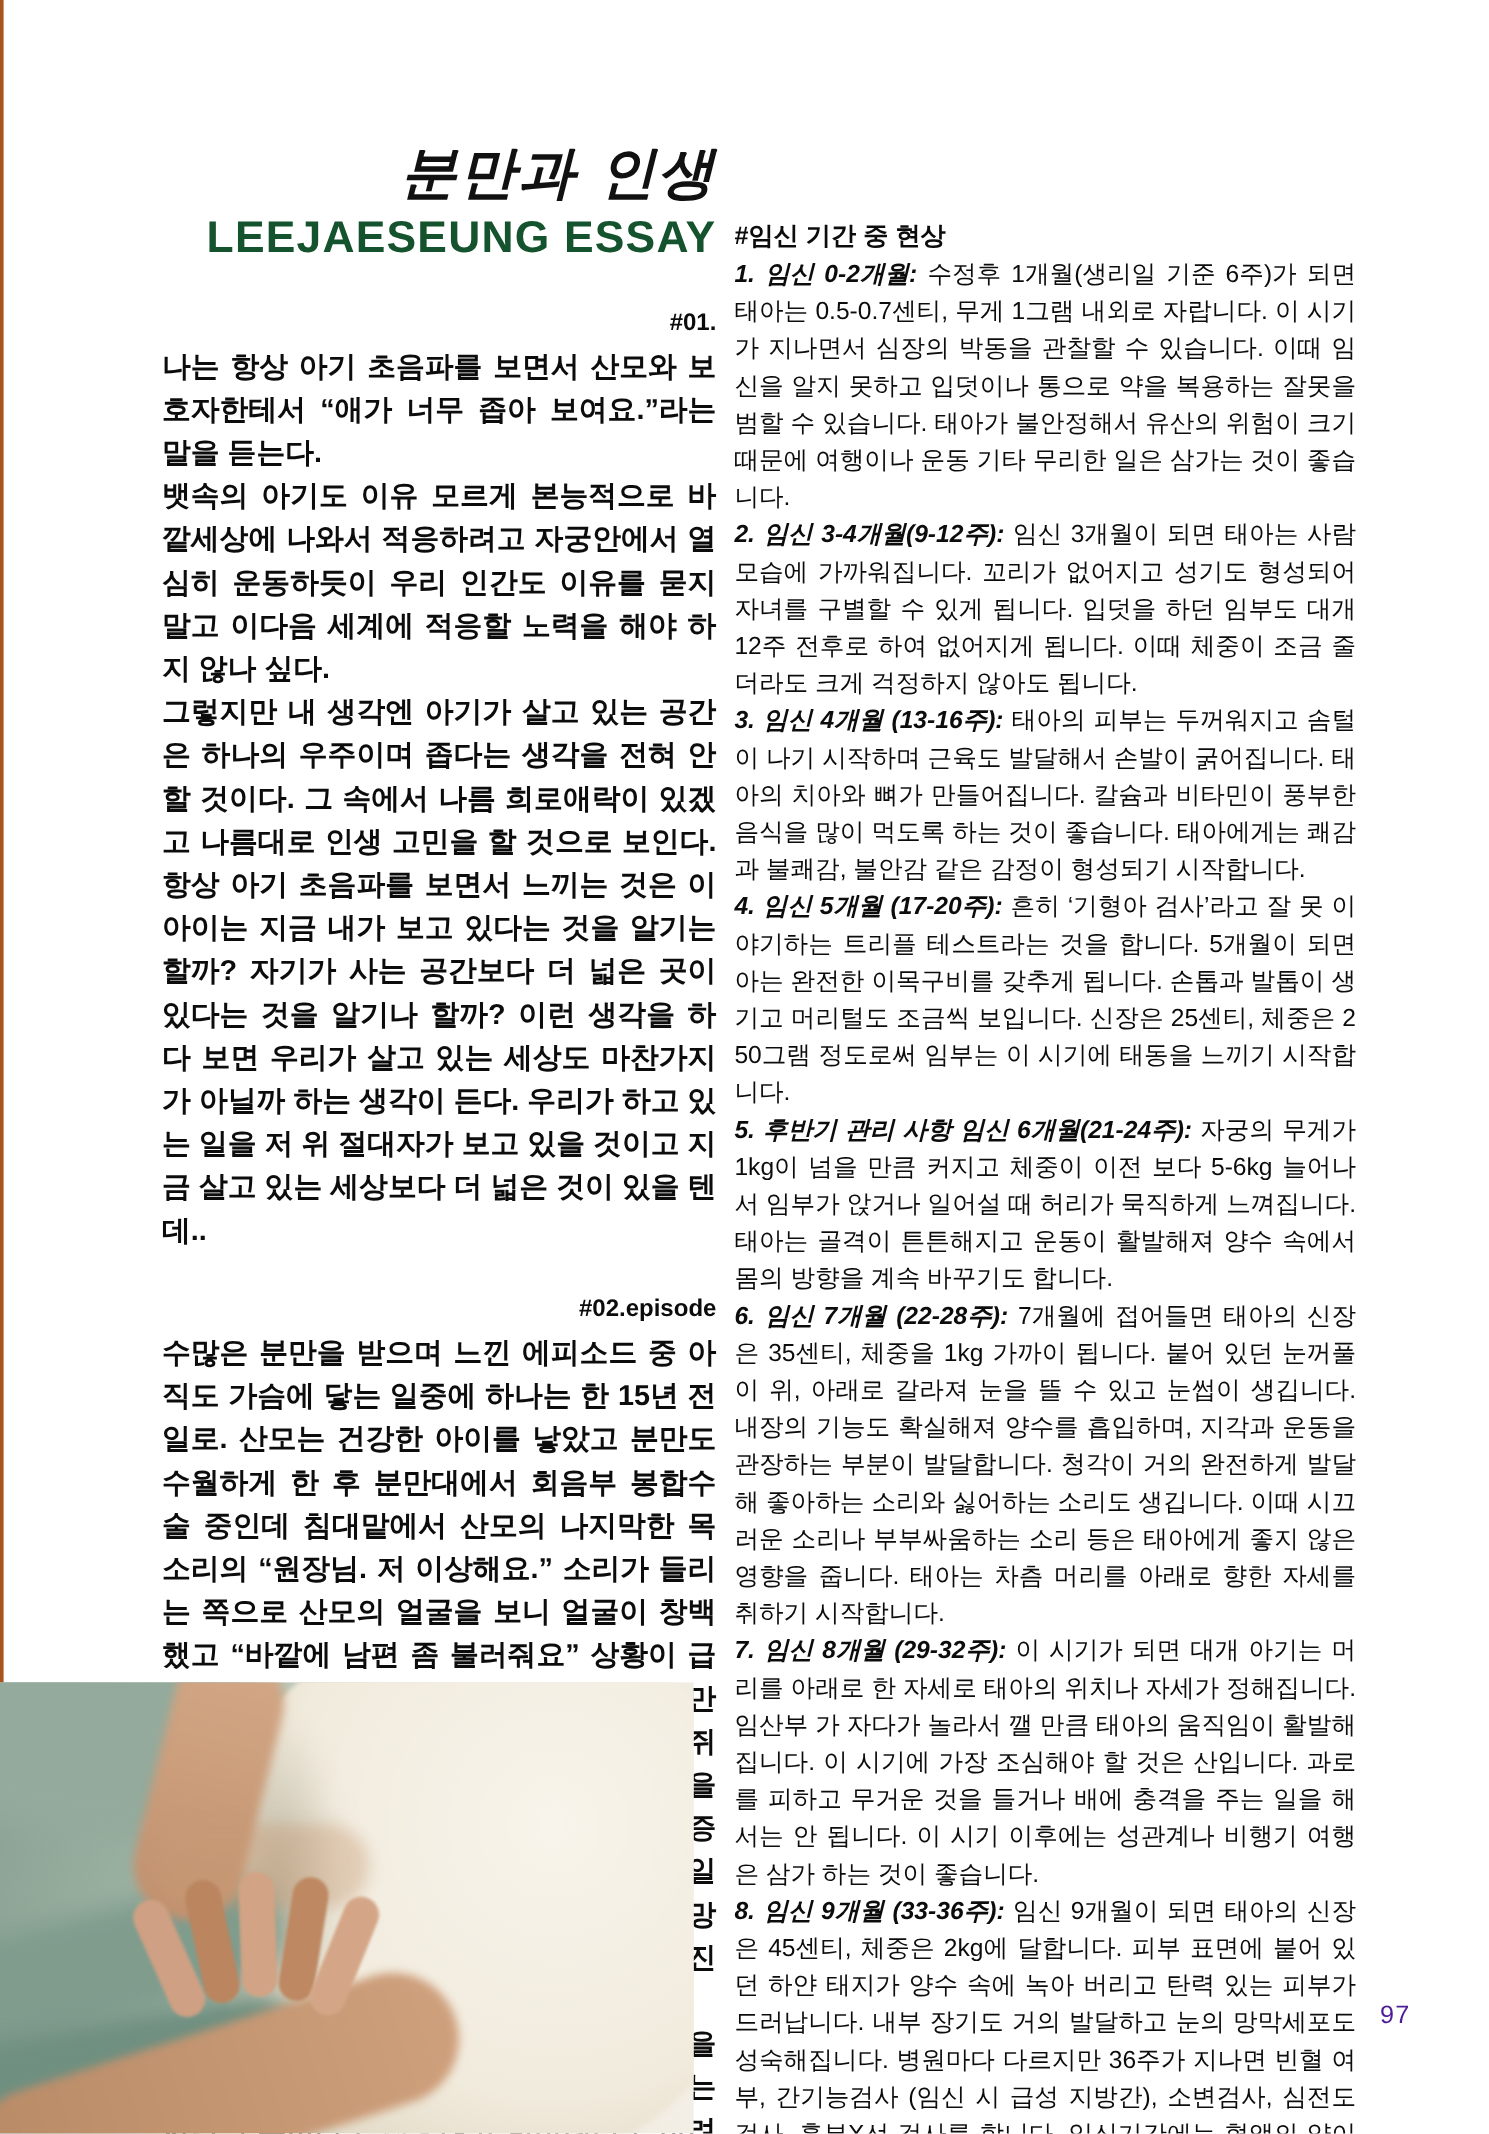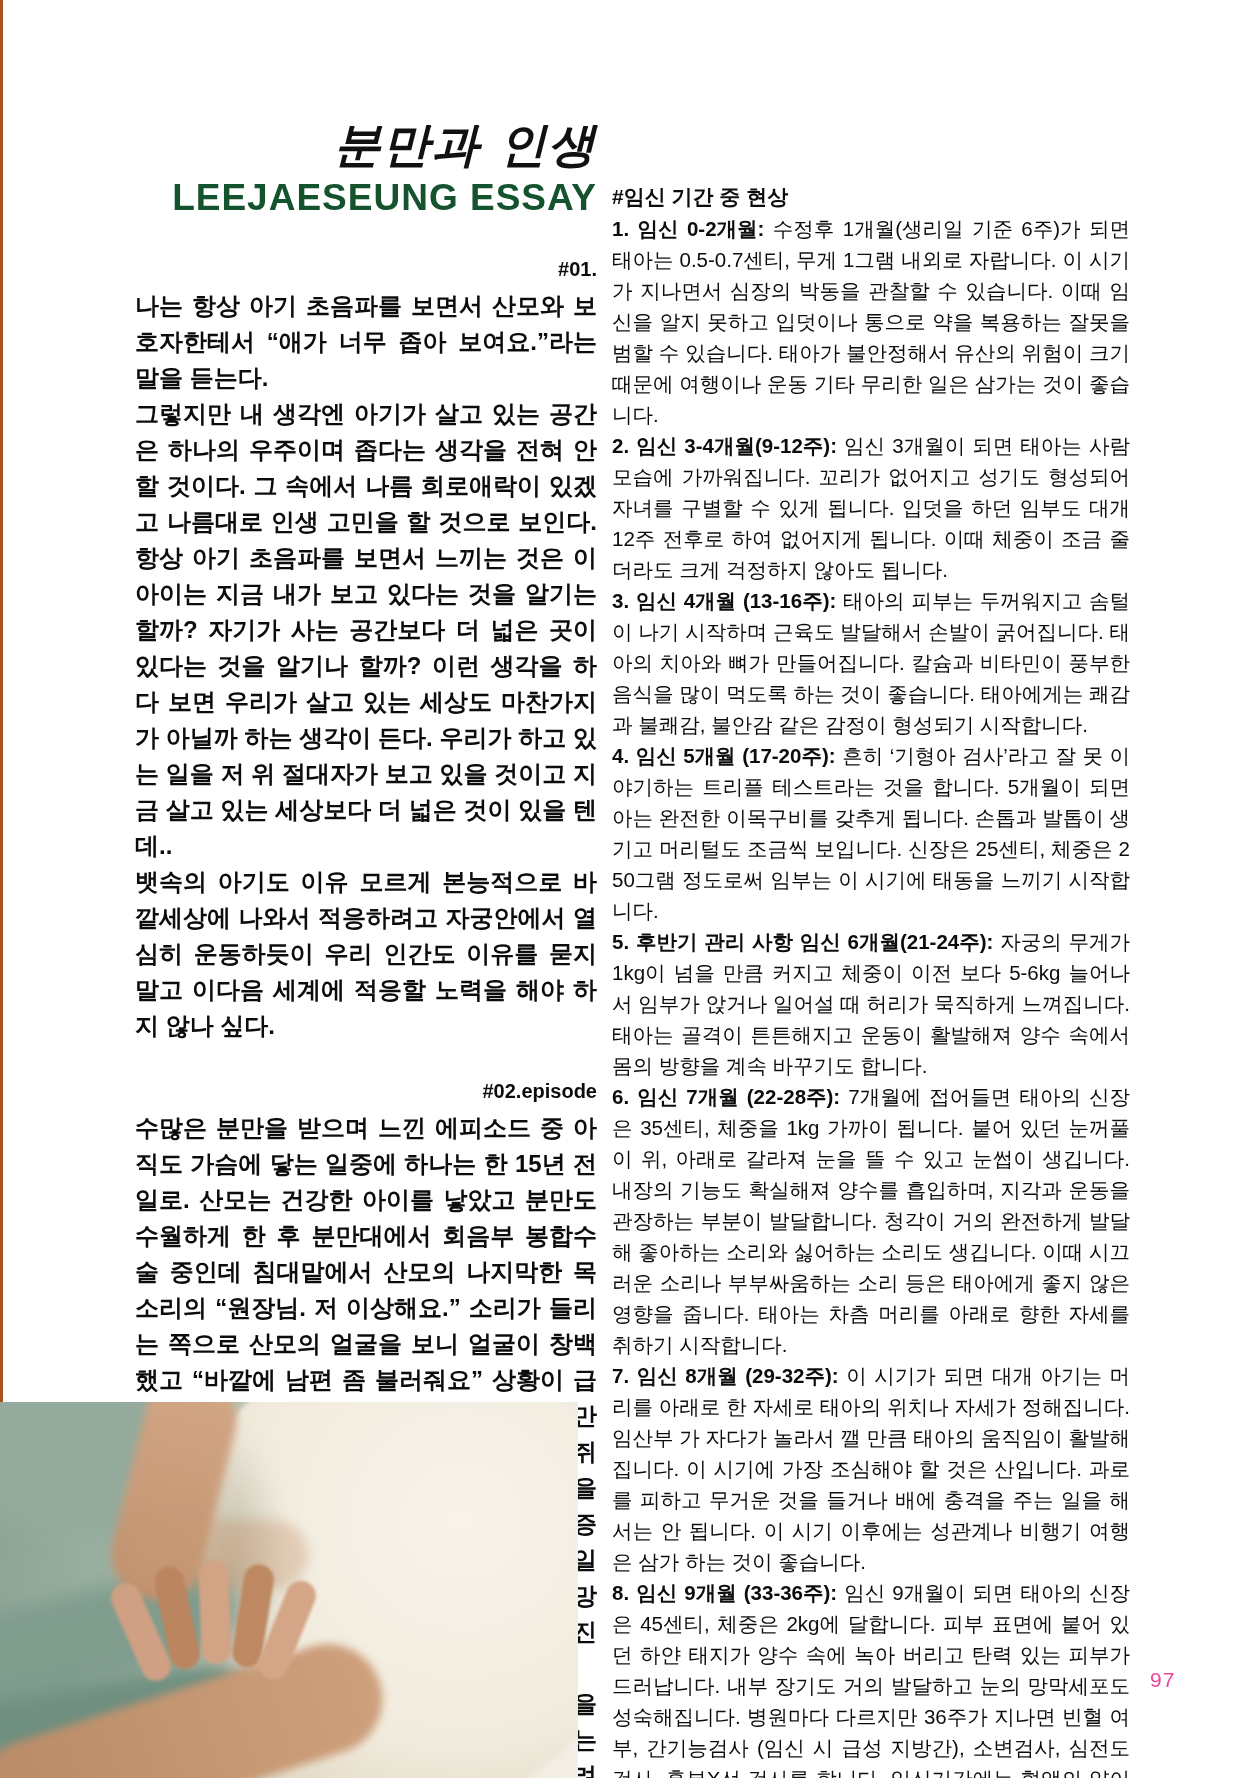--- a/index.html
+++ b/index.html
@@ -53,21 +53,21 @@
   .col-right{
     position:absolute;left:612px;top:182px;width:518px;
     font-size:20.5px;color:#0c0c0c;
     line-height:31px;text-align:justify;word-break:break-all;
   }
   .col-right h3{
     margin:0 0 1px 0;font-size:21px;line-height:30px;font-weight:700;
     text-align:left;
   }
   .col-right p{margin:0;}
-  .col-right .lbl{font-weight:800;}
+  .col-right .lbl{font-weight:800;font-style:italic;}
 
   
   .photo{
     position:absolute;left:0;top:1402px;width:578px;height:376px;
     overflow:hidden;
     background:linear-gradient(100deg,#8ba294 0%,#9db3a4 26%,#cfd2c2 44%,#ece6d8 62%,#f4efe6 100%);
   }
   .photo *{position:absolute;}
   .ph-fold1{left:-60px;top:190px;width:300px;height:90px;border-radius:48px;
     background:#7f9c8d;transform:rotate(-14deg);filter:blur(10px);}
@@ -90,41 +90,41 @@
   .ph-hand .f2{left:42px;top:14px;background:#ba855f;transform:rotate(-12deg);}
   .ph-hand .f3{left:80px;top:8px;background:#d2a384;transform:rotate(-2deg);}
   .ph-hand .f4{left:118px;top:12px;background:#bd8862;transform:rotate(9deg);}
   .ph-hand .f5{left:152px;top:26px;background:#d4a687;transform:rotate(22deg);}
   .ph-knuckle{left:128px;top:118px;width:180px;height:70px;border-radius:40px;
     background:#c8997465;filter:blur(6px);}
 
   
   .page-number{
     position:absolute;left:1150px;top:1668px;width:60px;
-    font-size:21px;color:#ec4899;letter-spacing:1px;
+    font-size:21px;color:#4c1d95;letter-spacing:1px;
   }
 </style>
 </head>
 <body>
 
 <div class="page">
 
   <div class="edge-line"></div>
 
   <header class="masthead">
     <h1 class="title-kr">분만과 인생</h1>
     <h2 class="title-en">LEEJAESEUNG ESSAY</h2>
   </header>
 
   <div class="col-left">
     <section>
       <h3>#01.</h3>
       <p>나는 항상 아기 초음파를 보면서 산모와 보호자한테서 “애가 너무 좁아 보여요.”라는 말을 듣는다.</p>
+      <p>뱃속의 아기도 이유 모르게 본능적으로 바깥세상에 나와서 적응하려고 자궁안에서 열심히 운동하듯이 우리 인간도 이유를 묻지 말고 이다음 세계에 적응할 노력을 해야 하지 않나 싶다.</p>
       <p>그렇지만 내 생각엔 아기가 살고 있는 공간은 하나의 우주이며 좁다는 생각을 전혀 안 할 것이다. 그 속에서 나름 희로애락이 있겠고 나름대로 인생 고민을 할 것으로 보인다. 항상 아기 초음파를 보면서 느끼는 것은 이 아이는 지금 내가 보고 있다는 것을 알기는 할까? 자기가 사는 공간보다 더 넓은 곳이 있다는 것을 알기나 할까? 이런 생각을 하다 보면 우리가 살고 있는 세상도 마찬가지가 아닐까 하는 생각이 든다. 우리가 하고 있는 일을 저 위 절대자가 보고 있을 것이고 지금 살고 있는 세상보다 더 넓은 것이 있을 텐데..</p>
-      <p>뱃속의 아기도 이유 모르게 본능적으로 바깥세상에 나와서 적응하려고 자궁안에서 열심히 운동하듯이 우리 인간도 이유를 묻지 말고 이다음 세계에 적응할 노력을 해야 하지 않나 싶다.</p>
     </section>
     <section class="sec2">
       <h3>#02.episode</h3>
       <p>수많은 분만을 받으며 느낀 에피소드 중 아직도 가슴에 닿는 일중에 하나는 한 15년 전 일로. 산모는 건강한 아이를 낳았고 분만도 수월하게 한 후 분만대에서 회음부 봉합수술 중인데 침대맡에서 산모의 나지막한 목소리의 “원장님. 저 이상해요.” 소리가 들리는 쪽으로 산모의 얼굴을 보니 얼굴이 창백했고 “바깥에 남편 좀 불러줘요” 상황이 급하게 돌아갔고 산소흡입시키며 남편을 분만실로 오게 했더니 그 산모는 남편 손을 꼭 쥐며 “사랑해요... 여보” 하며 순식간에 눈을 감았습니다. 결과는 부검에서 자궁 색전증 소견이 나왔는데 아마 태반이 박리되며 일부 찌꺼기가 폐동맥에 걸려 결국 급한 사망으로 이르게 한 병으로 너무 급격히 빨리 진행되어 손쓸 겨를도 없었던 일이었습니다.</p>
       <p>사람이 운명하게 됐을 때 이분은 그 타임을 알았던 겁니다. 그 짧은 시간 안에 사랑하는 사람의 손이라도 잡으려고 한마디라도 하려고 했던 겁니다. 그때의 기억이 시간이 많이 지난 지금까지도 문득 떠오릅니다.</p>
     </section>
   </div>
 
   <div class="col-right">
     <h3>#임신 기간 중 현상</h3>

